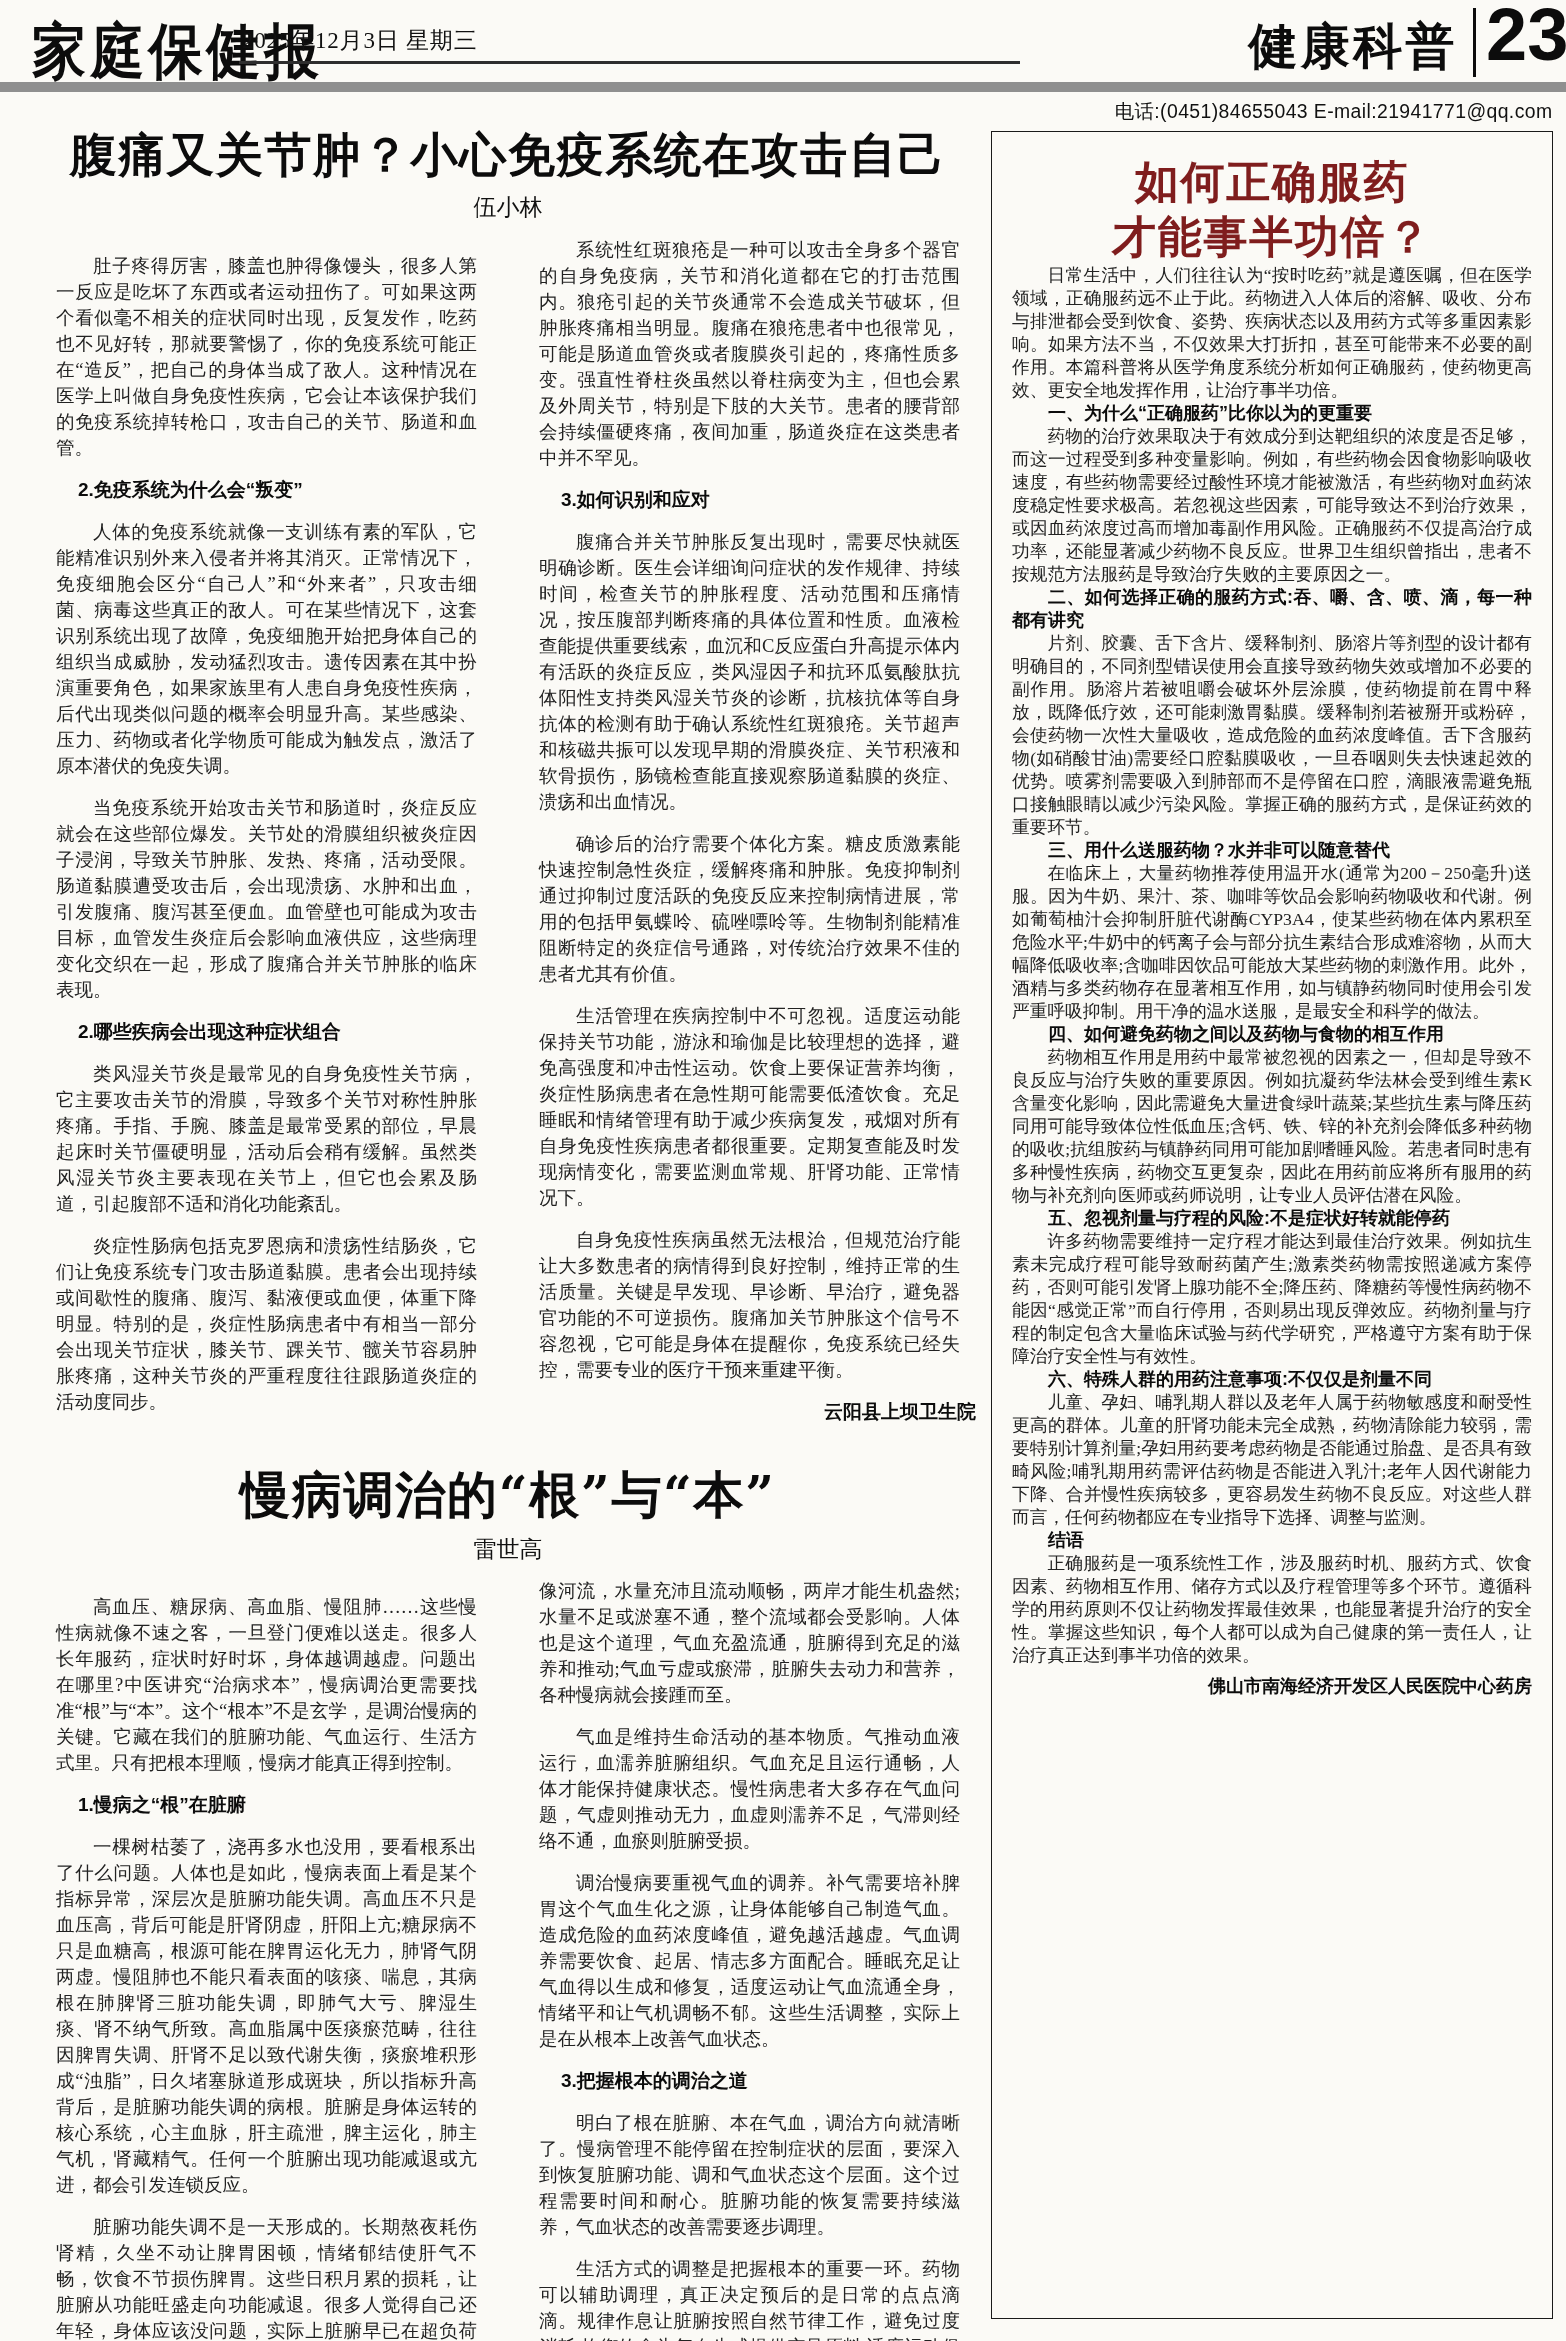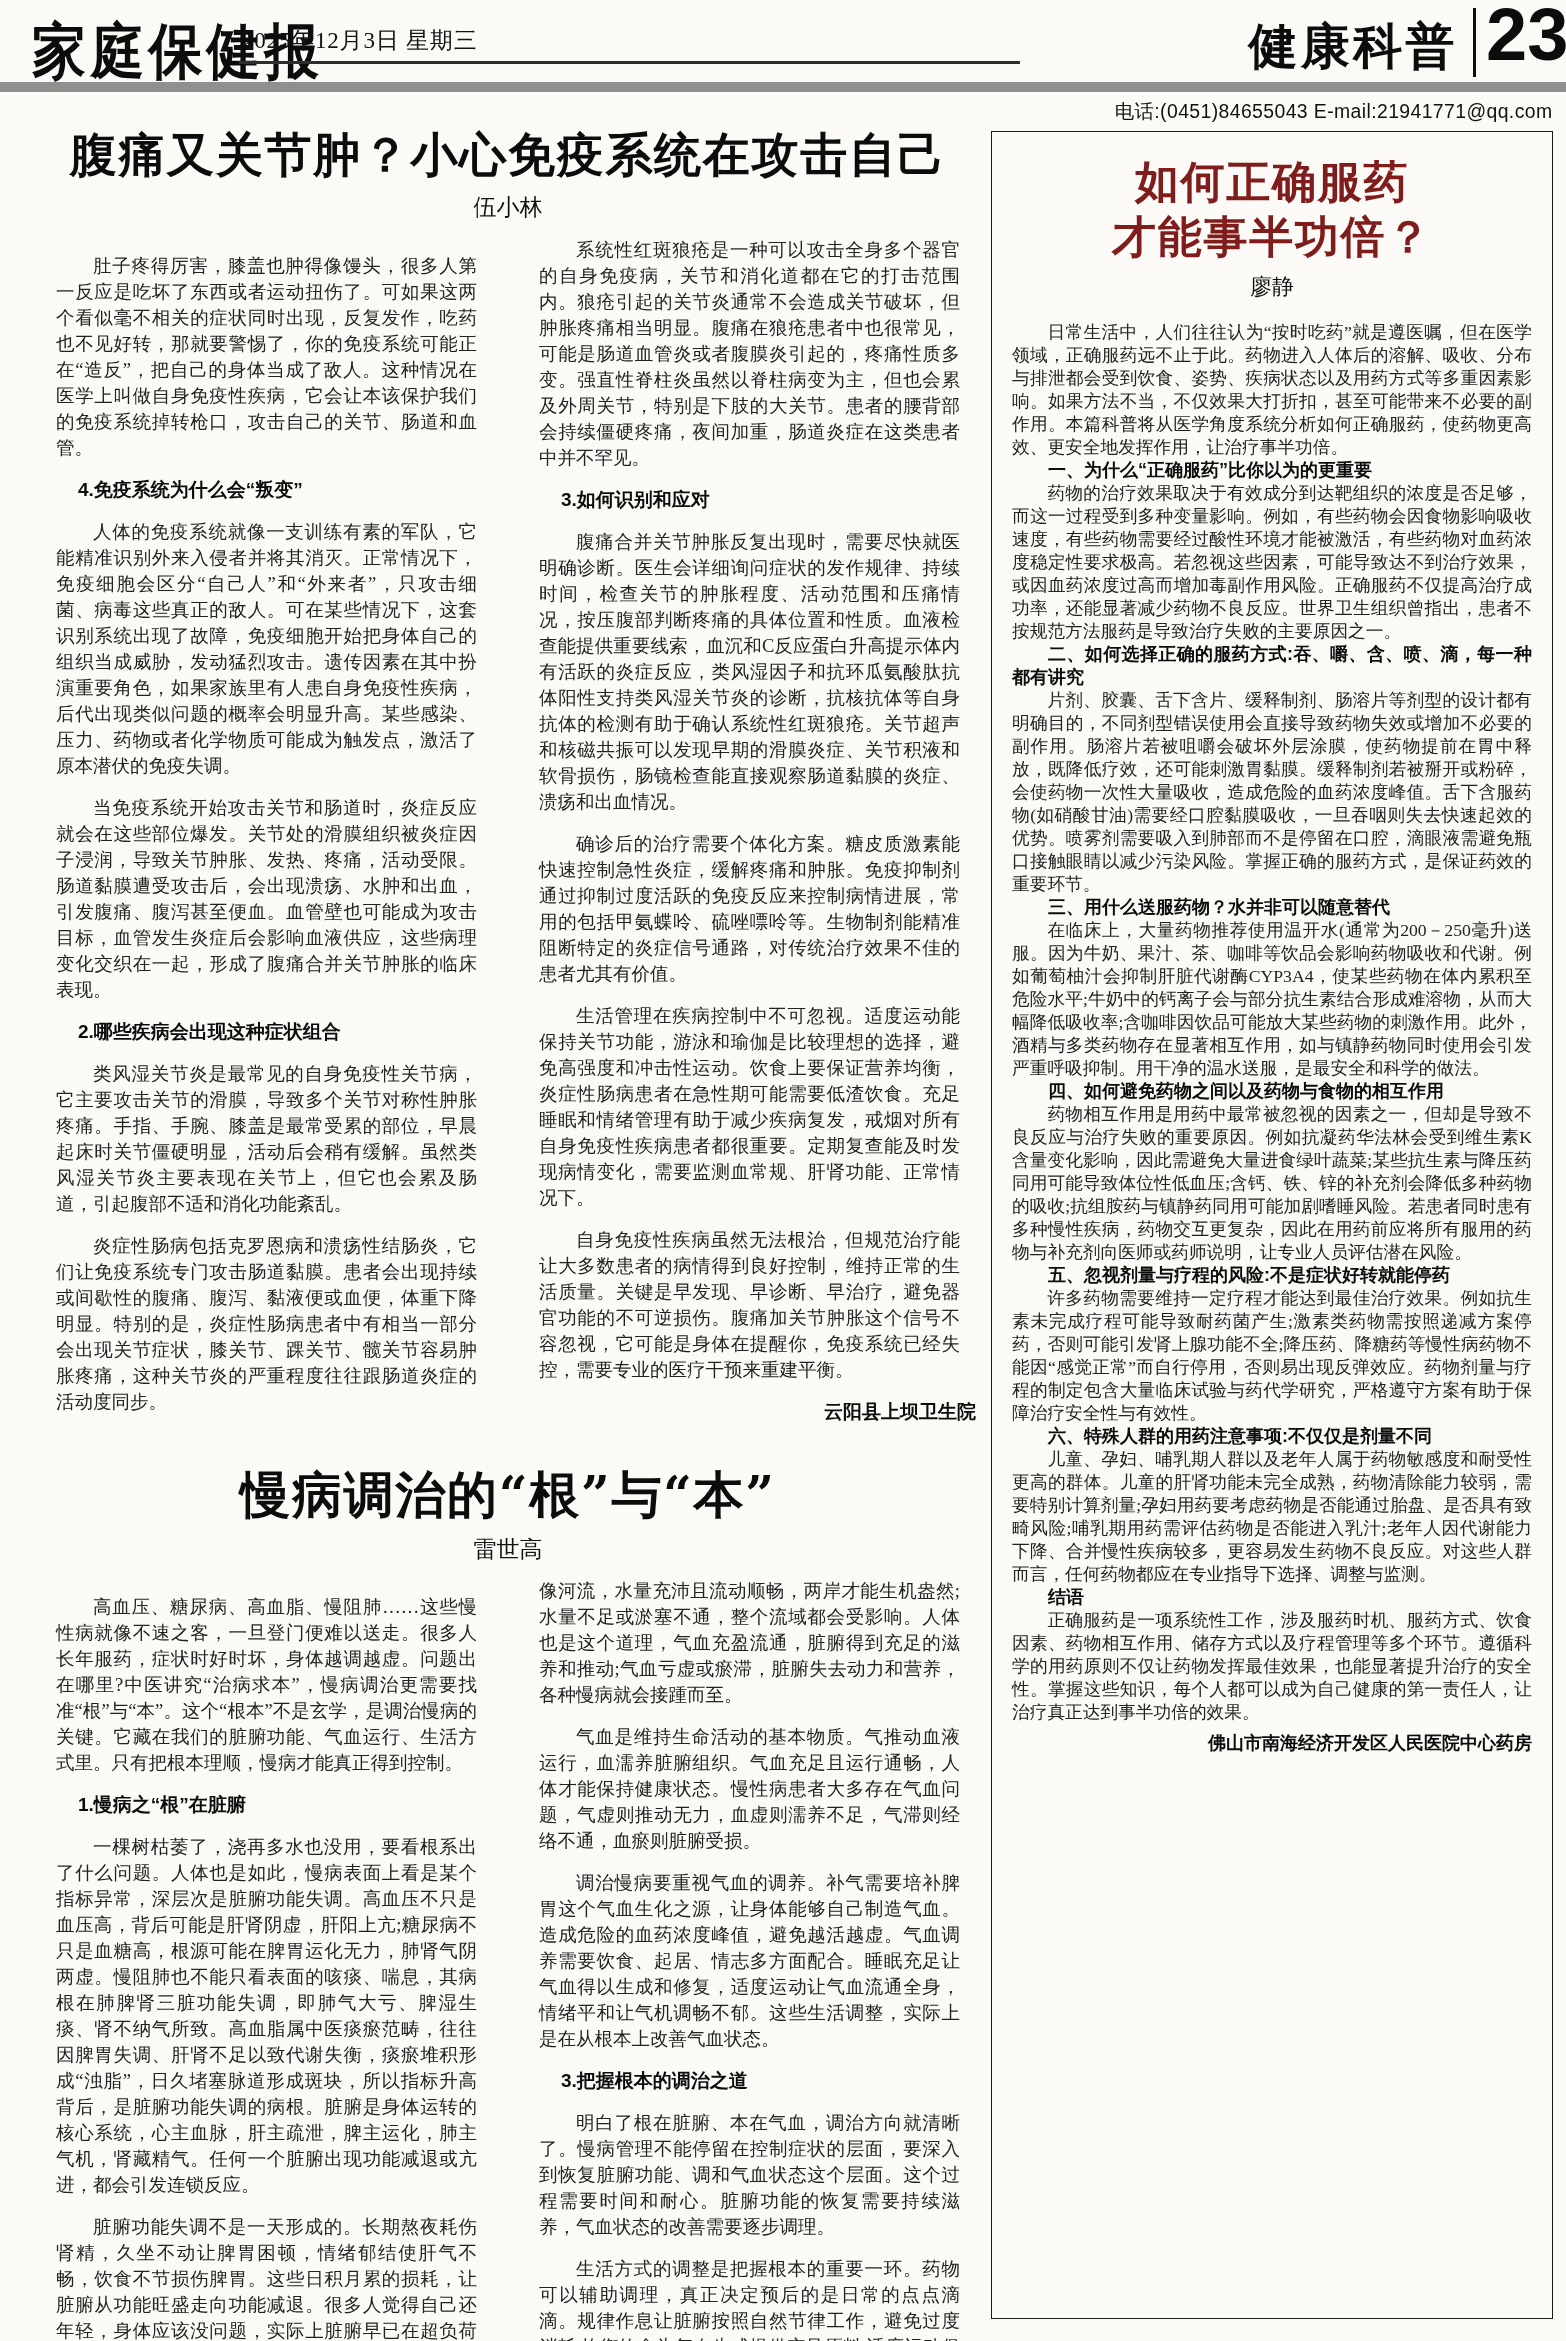--- a/index.html
+++ b/index.html
@@ -80,21 +80,21 @@
 <div class="gray-bar"></div>
 <div class="contact">电话:(0451)84655043  E-mail:21941771@qq.com</div>
 
 <div class="left-col">
 
   <div>
     <h1 class="art-title">腹痛又关节肿？小心免疫系统在攻击自己</h1>
     <div class="art-author">伍小林</div>
     <div class="cols2">
         <p class="para">肚子疼得厉害，膝盖也肿得像馒头，很多人第一反应是吃坏了东西或者运动扭伤了。可如果这两个看似毫不相关的症状同时出现，反复发作，吃药也不见好转，那就要警惕了，你的免疫系统可能正在“造反”，把自己的身体当成了敌人。这种情况在医学上叫做自身免疫性疾病，它会让本该保护我们的免疫系统掉转枪口，攻击自己的关节、肠道和血管。</p>
-        <h3 class="sec-h">4.免疫系统为什么会“叛变”</h3>
+        <h3 class="sec-h">2.免疫系统为什么会“叛变”</h3>
         <p class="para">人体的免疫系统就像一支训练有素的军队，它能精准识别外来入侵者并将其消灭。正常情况下，免疫细胞会区分“自己人”和“外来者”，只攻击细菌、病毒这些真正的敌人。可在某些情况下，这套识别系统出现了故障，免疫细胞开始把身体自己的组织当成威胁，发动猛烈攻击。遗传因素在其中扮演重要角色，如果家族里有人患自身免疫性疾病，后代出现类似问题的概率会明显升高。某些感染、压力、药物或者化学物质可能成为触发点，激活了原本潜伏的免疫失调。</p>
         <p class="para">当免疫系统开始攻击关节和肠道时，炎症反应就会在这些部位爆发。关节处的滑膜组织被炎症因子浸润，导致关节肿胀、发热、疼痛，活动受限。肠道黏膜遭受攻击后，会出现溃疡、水肿和出血，引发腹痛、腹泻甚至便血。血管壁也可能成为攻击目标，血管发生炎症后会影响血液供应，这些病理变化交织在一起，形成了腹痛合并关节肿胀的临床表现。</p>
         <h3 class="sec-h">2.哪些疾病会出现这种症状组合</h3>
         <p class="para">类风湿关节炎是最常见的自身免疫性关节病，它主要攻击关节的滑膜，导致多个关节对称性肿胀疼痛。手指、手腕、膝盖是最常受累的部位，早晨起床时关节僵硬明显，活动后会稍有缓解。虽然类风湿关节炎主要表现在关节上，但它也会累及肠道，引起腹部不适和消化功能紊乱。</p>
         <p class="para">炎症性肠病包括克罗恩病和溃疡性结肠炎，它们让免疫系统专门攻击肠道黏膜。患者会出现持续或间歇性的腹痛、腹泻、黏液便或血便，体重下降明显。特别的是，炎症性肠病患者中有相当一部分会出现关节症状，膝关节、踝关节、髋关节容易肿胀疼痛，这种关节炎的严重程度往往跟肠道炎症的活动度同步。</p>
         <p class="para">系统性红斑狼疮是一种可以攻击全身多个器官的自身免疫病，关节和消化道都在它的打击范围内。狼疮引起的关节炎通常不会造成关节破坏，但肿胀疼痛相当明显。腹痛在狼疮患者中也很常见，可能是肠道血管炎或者腹膜炎引起的，疼痛性质多变。强直性脊柱炎虽然以脊柱病变为主，但也会累及外周关节，特别是下肢的大关节。患者的腰背部会持续僵硬疼痛，夜间加重，肠道炎症在这类患者中并不罕见。</p>
         <h3 class="sec-h">3.如何识别和应对</h3>
         <p class="para">腹痛合并关节肿胀反复出现时，需要尽快就医明确诊断。医生会详细询问症状的发作规律、持续时间，检查关节的肿胀程度、活动范围和压痛情况，按压腹部判断疼痛的具体位置和性质。血液检查能提供重要线索，血沉和C反应蛋白升高提示体内有活跃的炎症反应，类风湿因子和抗环瓜氨酸肽抗体阳性支持类风湿关节炎的诊断，抗核抗体等自身抗体的检测有助于确认系统性红斑狼疮。关节超声和核磁共振可以发现早期的滑膜炎症、关节积液和软骨损伤，肠镜检查能直接观察肠道黏膜的炎症、溃疡和出血情况。</p>
         <p class="para">确诊后的治疗需要个体化方案。糖皮质激素能快速控制急性炎症，缓解疼痛和肿胀。免疫抑制剂通过抑制过度活跃的免疫反应来控制病情进展，常用的包括甲氨蝶呤、硫唑嘌呤等。生物制剂能精准阻断特定的炎症信号通路，对传统治疗效果不佳的患者尤其有价值。</p>
         <p class="para">生活管理在疾病控制中不可忽视。适度运动能保持关节功能，游泳和瑜伽是比较理想的选择，避免高强度和冲击性运动。饮食上要保证营养均衡，炎症性肠病患者在急性期可能需要低渣饮食。充足睡眠和情绪管理有助于减少疾病复发，戒烟对所有自身免疫性疾病患者都很重要。定期复查能及时发现病情变化，需要监测血常规、肝肾功能、正常情况下。</p>
@@ -122,21 +122,20 @@
       </div>
   </div>
 
 </div>
 
 <div class="right-box">
   <h2 class="rt-title">
     <span>如何正确服药</span><br>
     <span>才能事半功倍？</span>
   </h2>
-  <div class="rt-author">廖静</div>
   <div class="rt-body">
       <p class="para">日常生活中，人们往往认为“按时吃药”就是遵医嘱，但在医学领域，正确服药远不止于此。药物进入人体后的溶解、吸收、分布与排泄都会受到饮食、姿势、疾病状态以及用药方式等多重因素影响。如果方法不当，不仅效果大打折扣，甚至可能带来不必要的副作用。本篇科普将从医学角度系统分析如何正确服药，使药物更高效、更安全地发挥作用，让治疗事半功倍。</p>
       <h3 class="sec-h">一、为什么“正确服药”比你以为的更重要</h3>
       <p class="para">药物的治疗效果取决于有效成分到达靶组织的浓度是否足够，而这一过程受到多种变量影响。例如，有些药物会因食物影响吸收速度，有些药物需要经过酸性环境才能被激活，有些药物对血药浓度稳定性要求极高。若忽视这些因素，可能导致达不到治疗效果，或因血药浓度过高而增加毒副作用风险。正确服药不仅提高治疗成功率，还能显著减少药物不良反应。世界卫生组织曾指出，患者不按规范方法服药是导致治疗失败的主要原因之一。</p>
       <h3 class="sec-h">二、如何选择正确的服药方式:吞、嚼、含、喷、滴，每一种都有讲究</h3>
       <p class="para">片剂、胶囊、舌下含片、缓释制剂、肠溶片等剂型的设计都有明确目的，不同剂型错误使用会直接导致药物失效或增加不必要的副作用。肠溶片若被咀嚼会破坏外层涂膜，使药物提前在胃中释放，既降低疗效，还可能刺激胃黏膜。缓释制剂若被掰开或粉碎，会使药物一次性大量吸收，造成危险的血药浓度峰值。舌下含服药物(如硝酸甘油)需要经口腔黏膜吸收，一旦吞咽则失去快速起效的优势。喷雾剂需要吸入到肺部而不是停留在口腔，滴眼液需避免瓶口接触眼睛以减少污染风险。掌握正确的服药方式，是保证药效的重要环节。</p>
       <h3 class="sec-h">三、用什么送服药物？水并非可以随意替代</h3>
       <p class="para">在临床上，大量药物推荐使用温开水(通常为200－250毫升)送服。因为牛奶、果汁、茶、咖啡等饮品会影响药物吸收和代谢。例如葡萄柚汁会抑制肝脏代谢酶CYP3A4，使某些药物在体内累积至危险水平;牛奶中的钙离子会与部分抗生素结合形成难溶物，从而大幅降低吸收率;含咖啡因饮品可能放大某些药物的刺激作用。此外，酒精与多类药物存在显著相互作用，如与镇静药物同时使用会引发严重呼吸抑制。用干净的温水送服，是最安全和科学的做法。</p>
       <h3 class="sec-h">四、如何避免药物之间以及药物与食物的相互作用</h3>
       <p class="para">药物相互作用是用药中最常被忽视的因素之一，但却是导致不良反应与治疗失败的重要原因。例如抗凝药华法林会受到维生素K含量变化影响，因此需避免大量进食绿叶蔬菜;某些抗生素与降压药同用可能导致体位性低血压;含钙、铁、锌的补充剂会降低多种药物的吸收;抗组胺药与镇静药同用可能加剧嗜睡风险。若患者同时患有多种慢性疾病，药物交互更复杂，因此在用药前应将所有服用的药物与补充剂向医师或药师说明，让专业人员评估潜在风险。</p>

